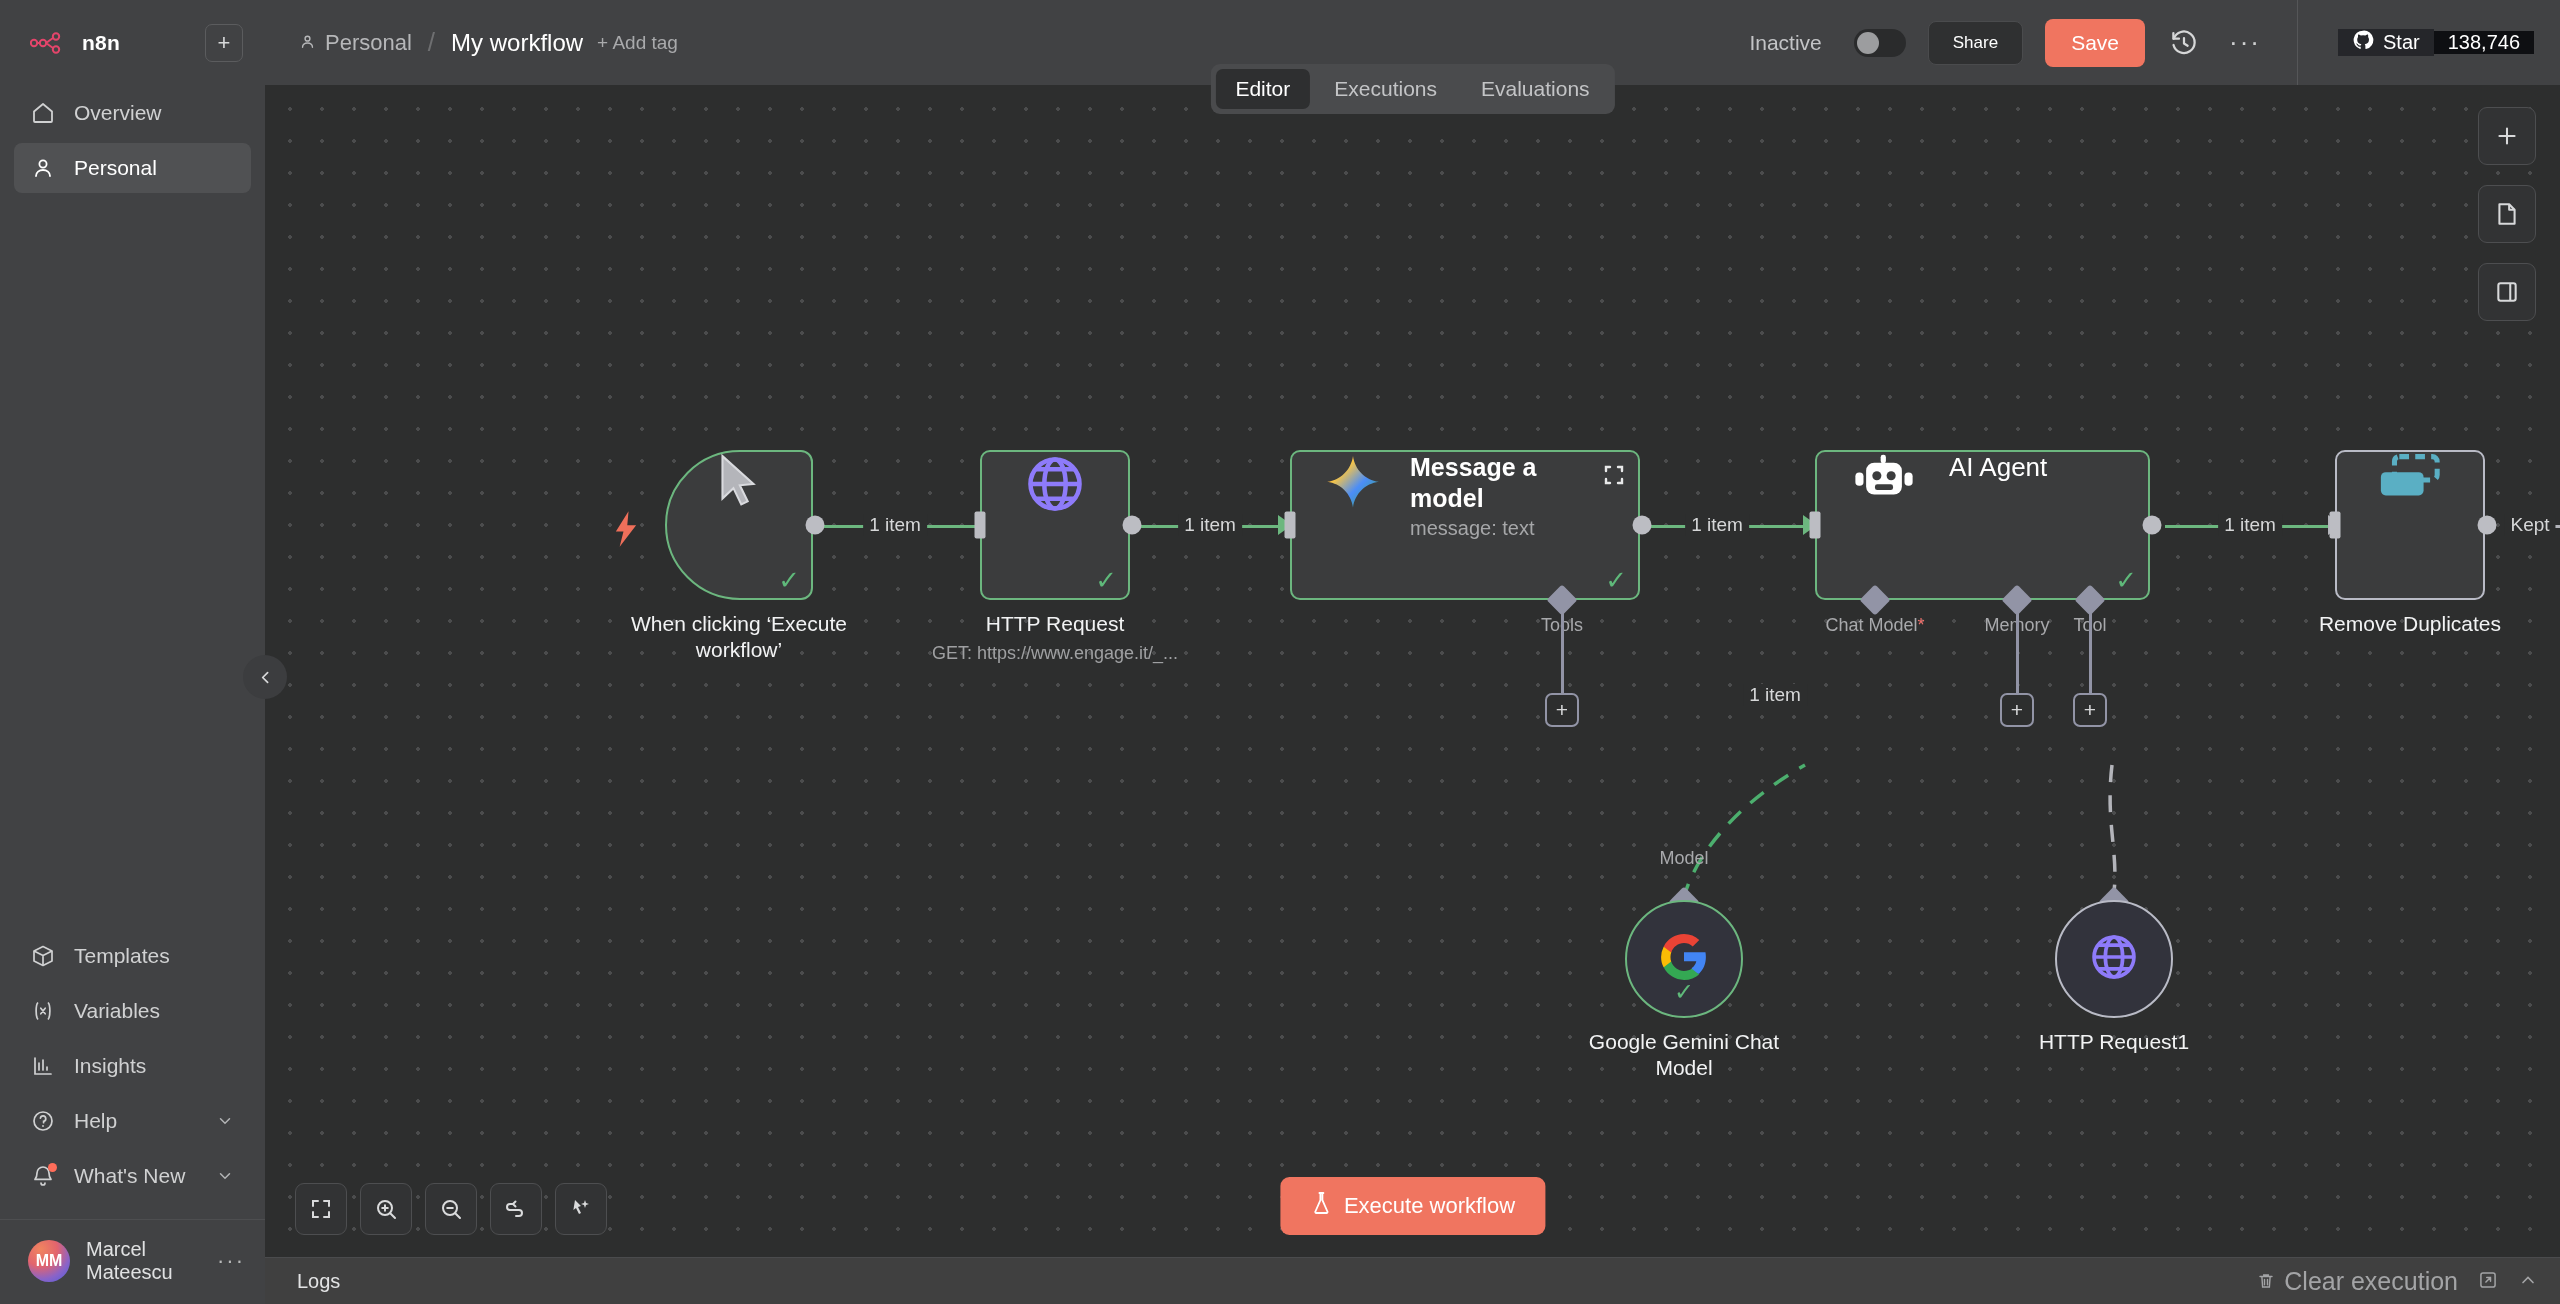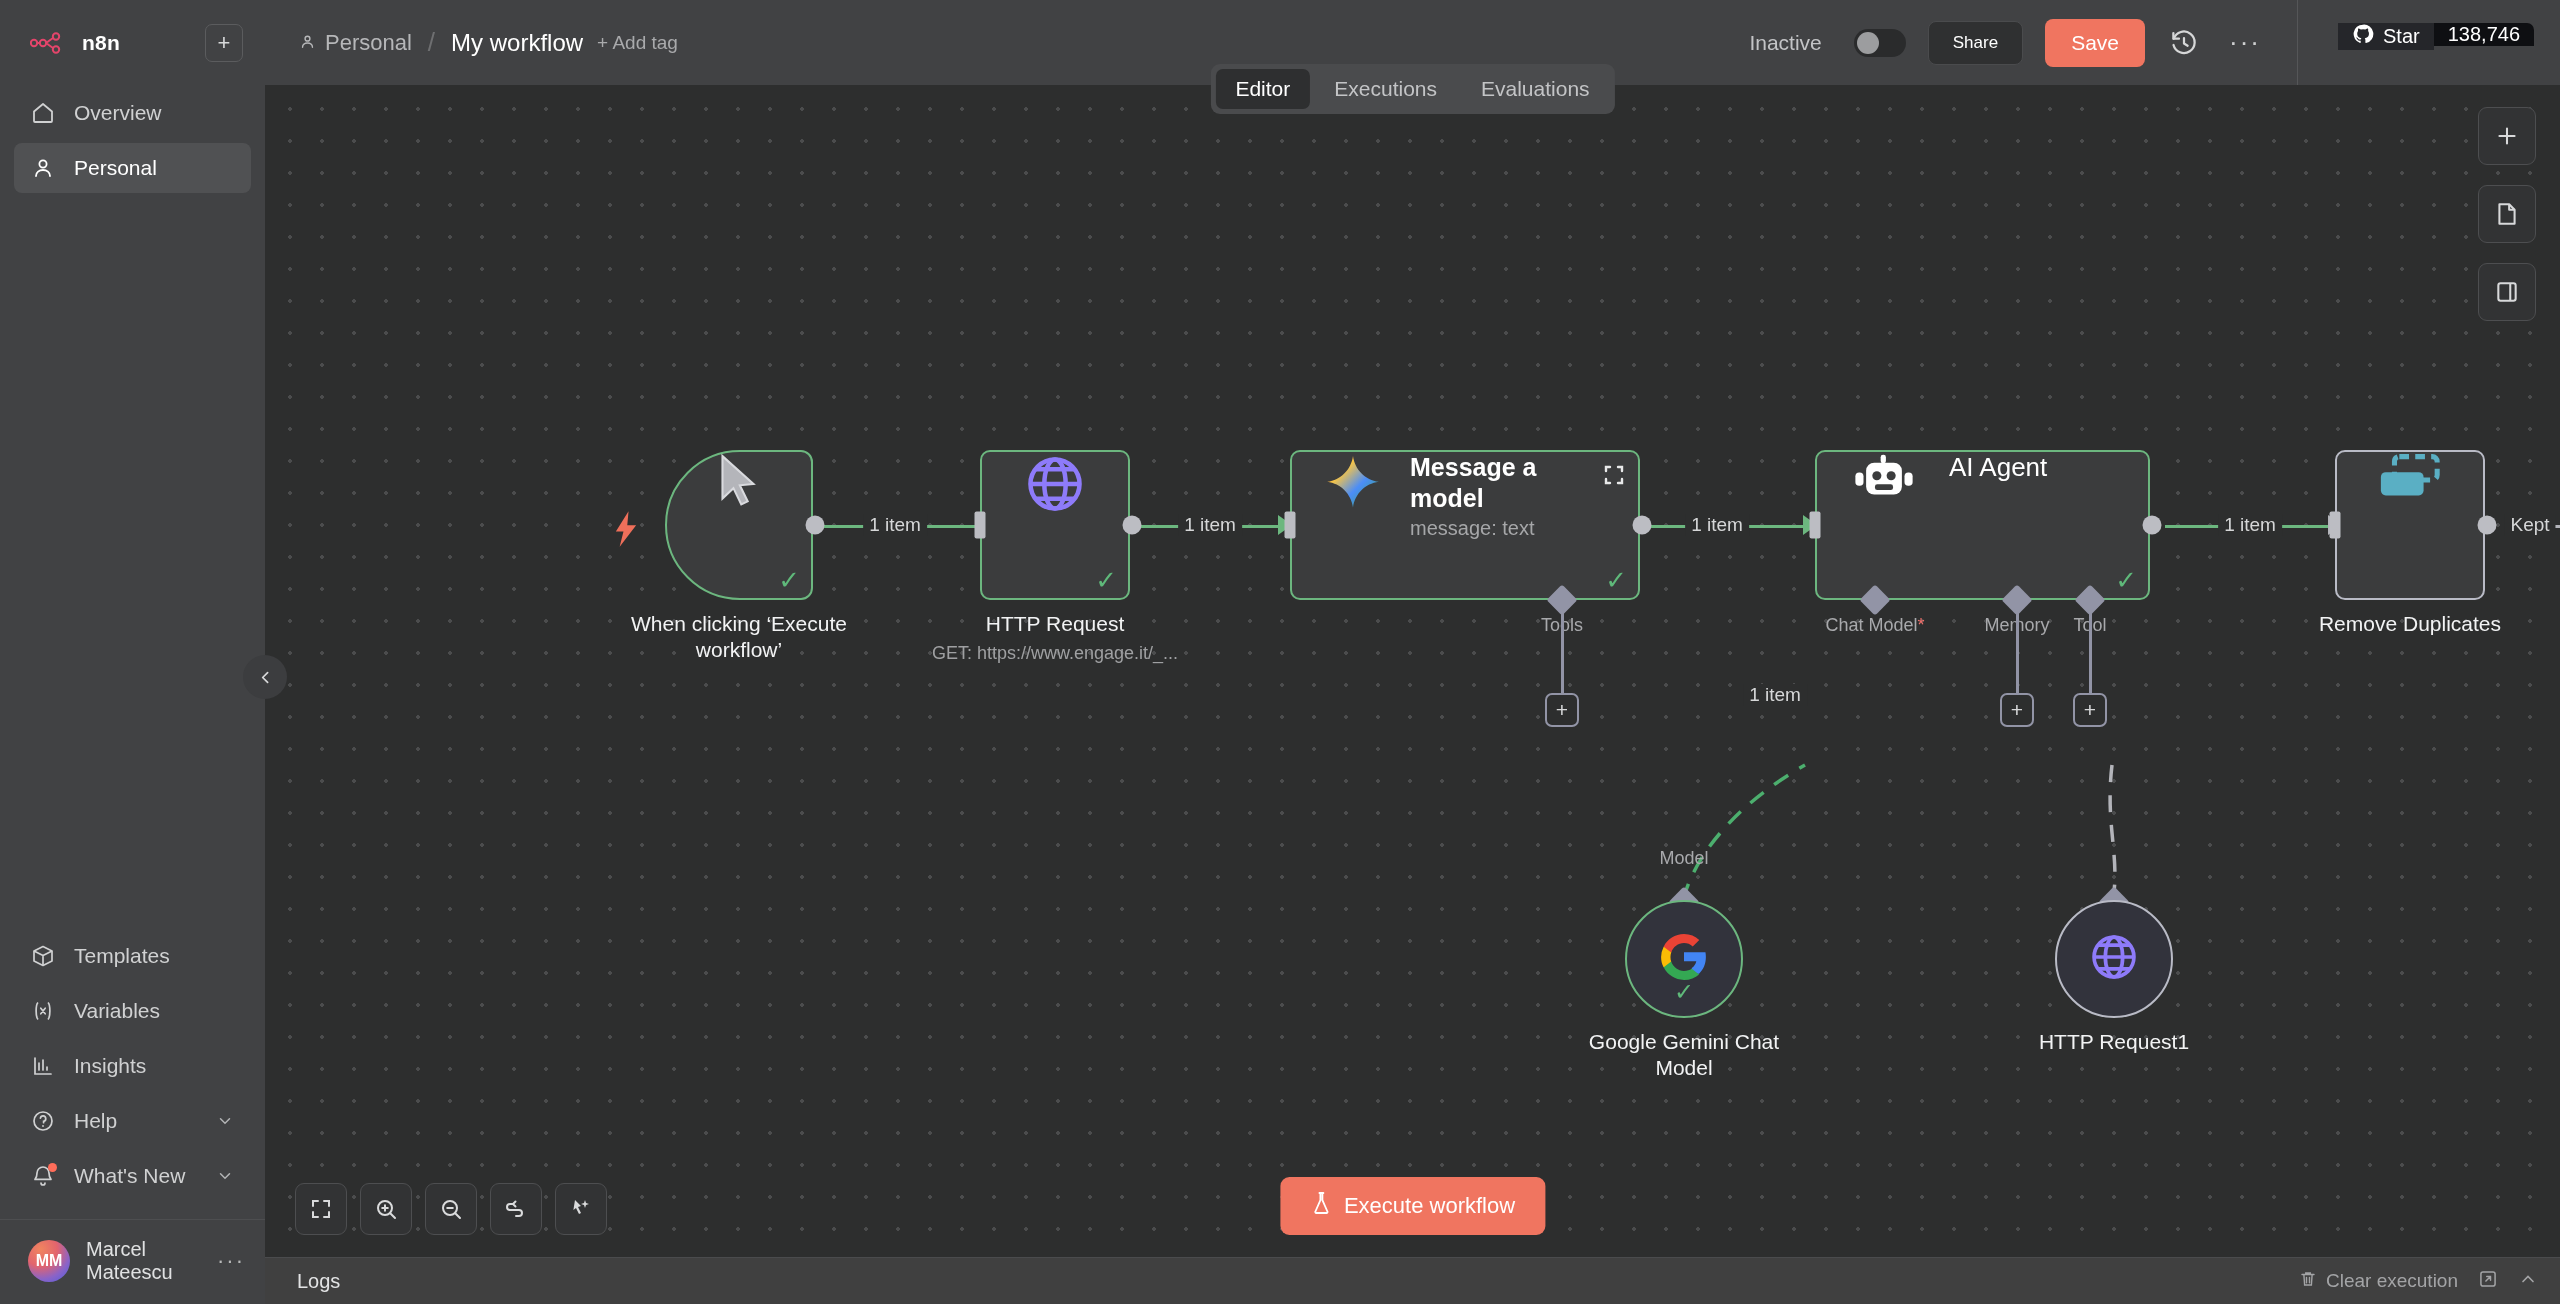--- a/index.html
+++ b/index.html
@@ -93,21 +93,21 @@
     padding: 11px 24px; border-radius: 8px; border: 1px solid #4a4b4d;
   }
   .btn-save {
     background: #f07560; color: #fff; font-size: 21px; font-weight: 500;
     padding: 12px 26px; border-radius: 8px;
   }
   .icon-btn { color: #d6d7d8; width: 34px; height: 34px; display:flex; align-items:center; justify-content:center; }
   .dots-btn { color: #cfd0d1; font-size: 26px; letter-spacing: 2px; padding: 0 6px; }
   .tb-divider { width: 1px; height: 85px; background: #555658; margin: 0 8px; }
   .gh-star {
-    display: flex; align-items: flex-start; border-radius: 7px; overflow: hidden;
+    display: flex; align-items: center; border-radius: 7px; overflow: hidden;
     font-size: 20px; height: 40px; padding-left: 10px;
   }
   .gh-left { background: #25262a; color: #fff; display: flex; align-items: center; gap: 9px; padding: 0 14px; }
   .gh-right { background: #0e0f12; color: #fff; display: flex; align-items: center; padding: 0 14px; }
 
   
   .tabs {
     position: absolute; top: 64px; left: 50%; transform: translateX(-50%);
     background: #4a4b4d; border-radius: 9px; padding: 5px;
     display: flex; gap: 4px; z-index: 22;
@@ -148,21 +148,21 @@
     display: flex; align-items: center; gap: 12px; z-index: 15;
   }
 
   
   .logsbar {
     position: absolute; left: 0; right: 0; bottom: 0; height: 47px;
     background: #404040; border-top: 1px solid #4a4b4d;
     display: flex; align-items: center; padding: 0 22px 0 32px; z-index: 18;
   }
   .logs-label { color: #e2e3e4; font-size: 20px; }
-  .logs-right { margin-left: auto; display: flex; align-items: center; gap: 20px; color: #a3a4a6; font-size: 19px; }
+  .logs-right { margin-left: auto; display: flex; align-items: center; gap: 20px; color: #a3a4a6; font-size: 25px; }
   .logs-right .li { display: flex; align-items: center; gap: 9px; }
 
   
   .node { position: absolute; }
   .nbox {
     position: relative; border-radius: 10px; background: #3b3c3d;
     display: flex; justify-content: center;
   }
   .nbox.ok { border: 2px solid #6cb77f; }
   .nbox.grey { border: 2px solid #b9bbc6; }

